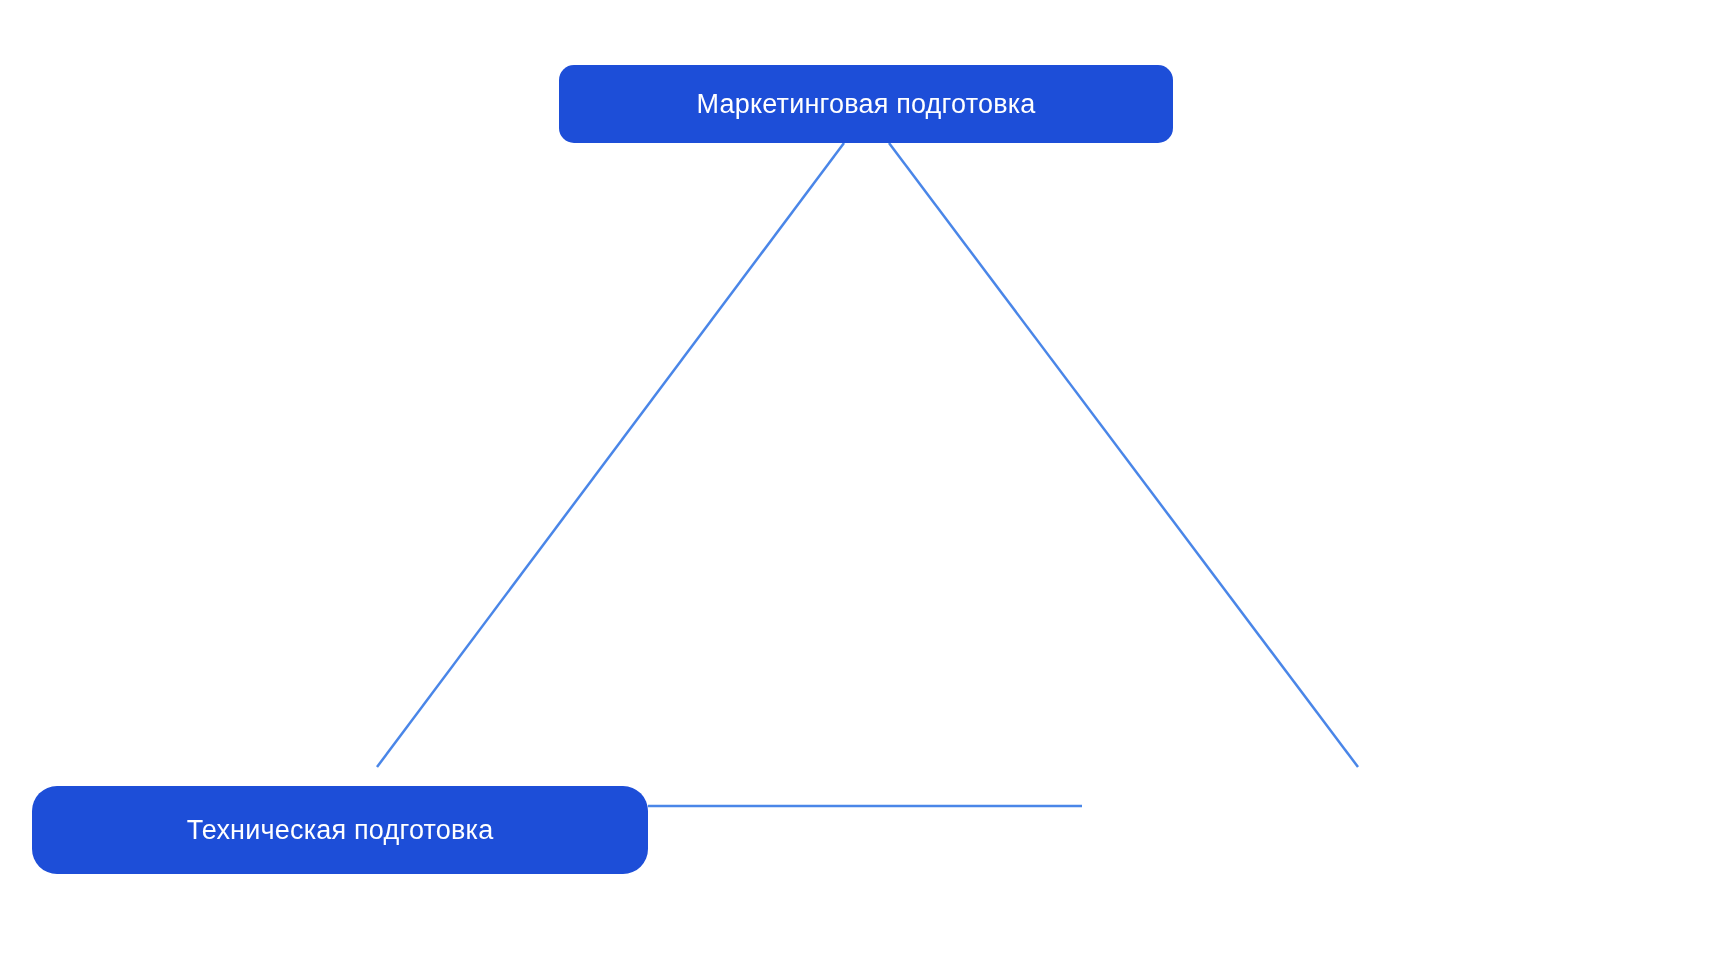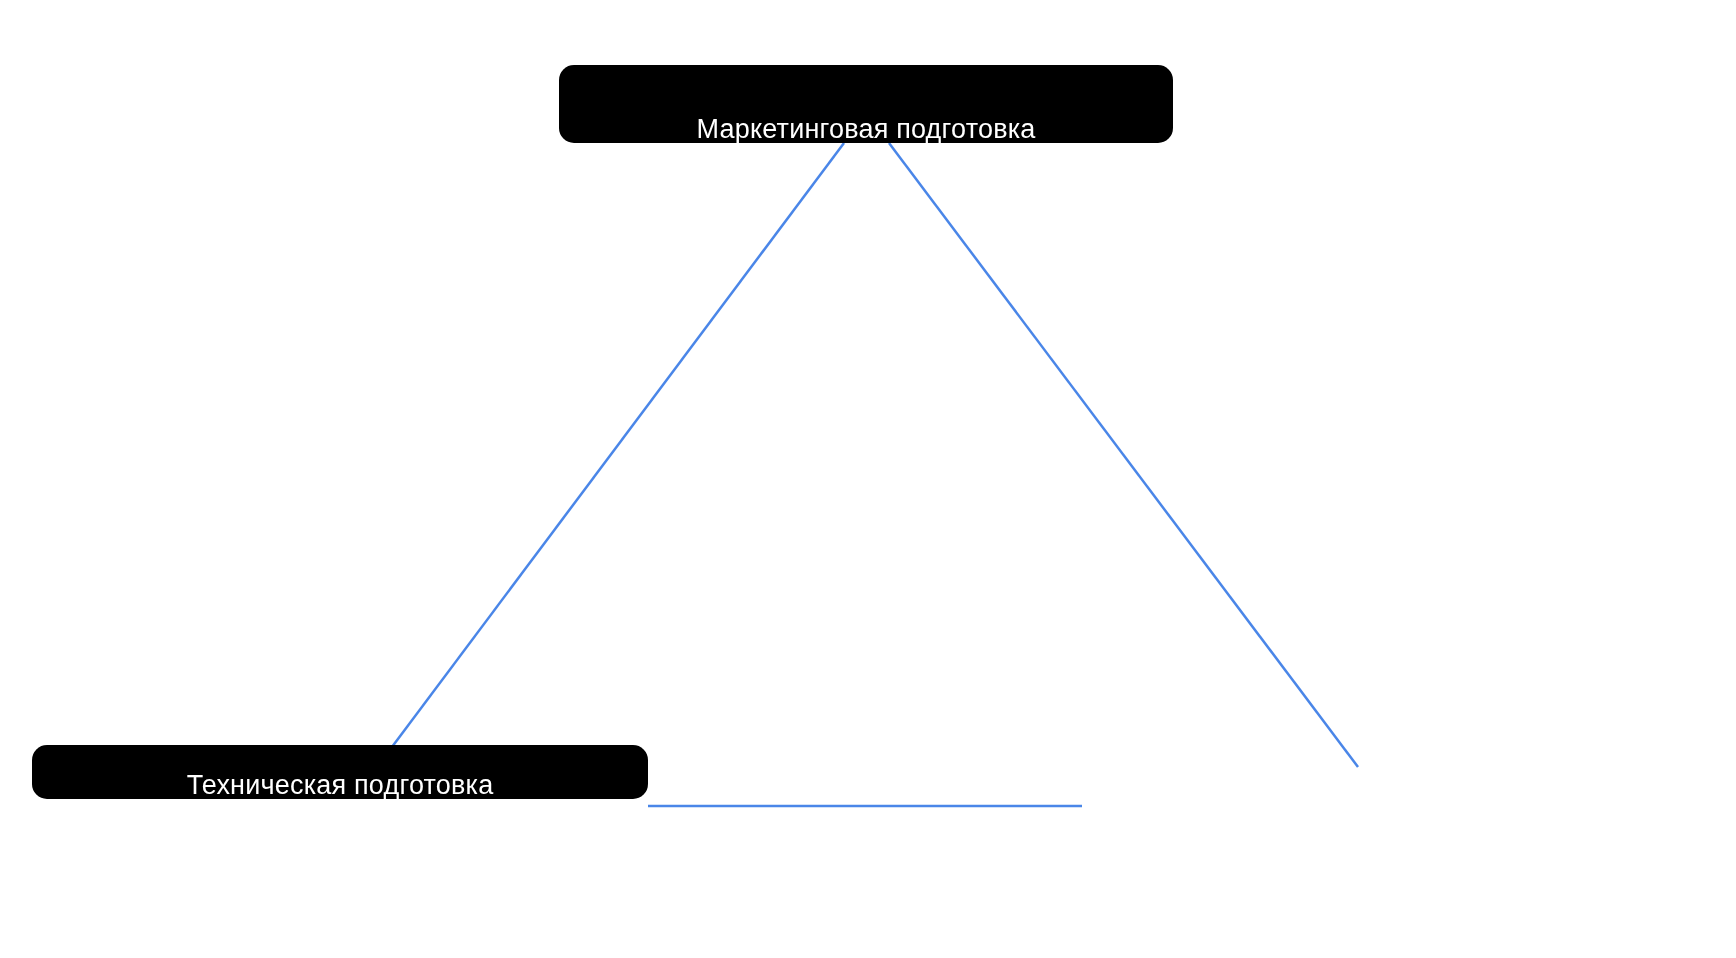--- a/index.html
+++ b/index.html
@@ -23,39 +23,39 @@
     height: 958px;
     pointer-events: none;
   }
   .edges-layer line {
     stroke: #4a86e8;
     stroke-width: 2.5;
     pointer-events: stroke;
   }
   .node {
     position: absolute;
-    background: #000000;
+    background: #1d4ed8;
     border-radius: 15px;
     display: flex;
-    align-items: flex-end;
+    align-items: center;
     justify-content: center;
     box-sizing: border-box;
     cursor: default;
   }
   .node-label {
     color: #ffffff;
     font-size: 27px;
     font-weight: 500;
     letter-spacing: 0.2px;
     white-space: nowrap;
     line-height: 1;
     user-select: none;
   }
   .node-marketing { left: 559px; top: 65px;  width: 614px; height: 78px; }
-  .node-technical { left: 32px;  top: 745px; width: 616px; height: 54px; }
+  .node-technical { left: 32px;  top: 786px; width: 616px; height: 88px; border-radius: 25px; }
   .node-legal     { left: 1082px;top: 768px; width: 618px; height: 77px; }
 </style>
 </head>
 <body>
 
 <div class="canvas">
 
   <svg class="edges-layer" viewBox="0 0 1736 958" xmlns="http://www.w3.org/2000/svg">
     <line x1="844" y1="143" x2="377" y2="767"></line>
     <line x1="889" y1="143" x2="1358" y2="767"></line>

